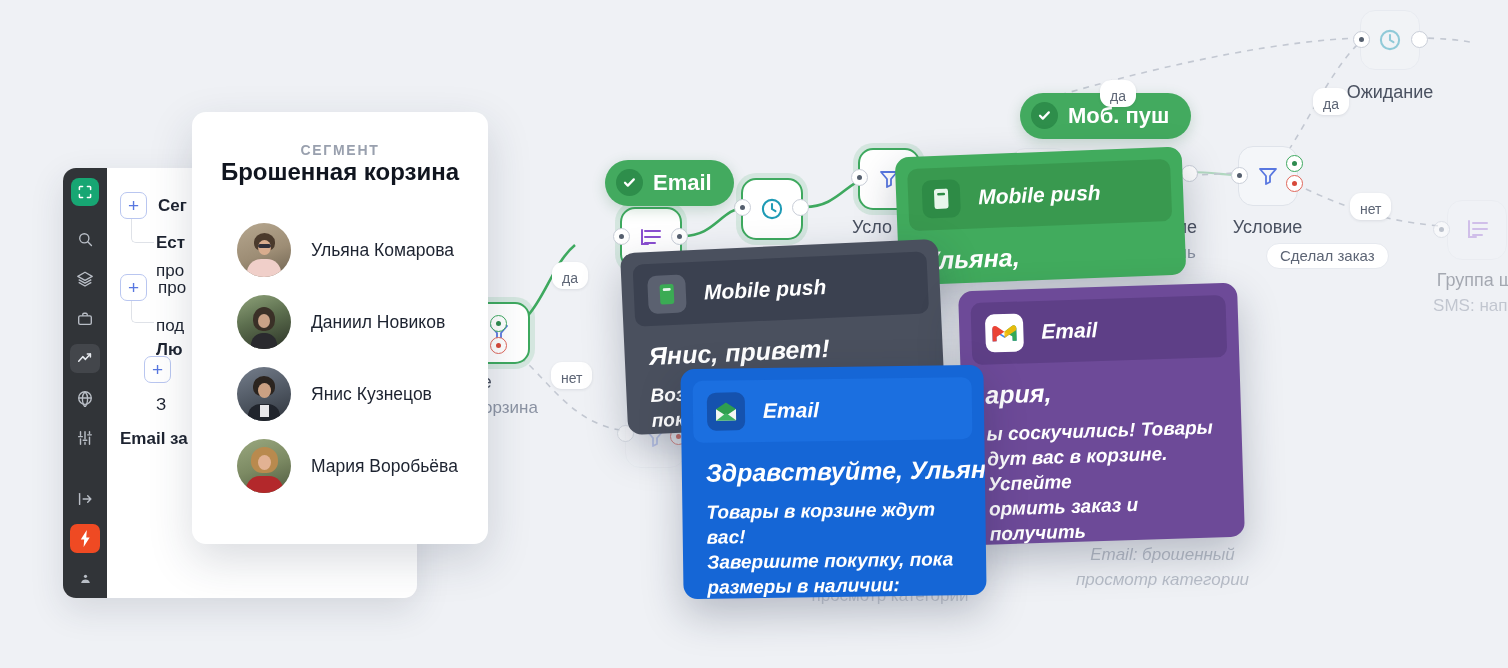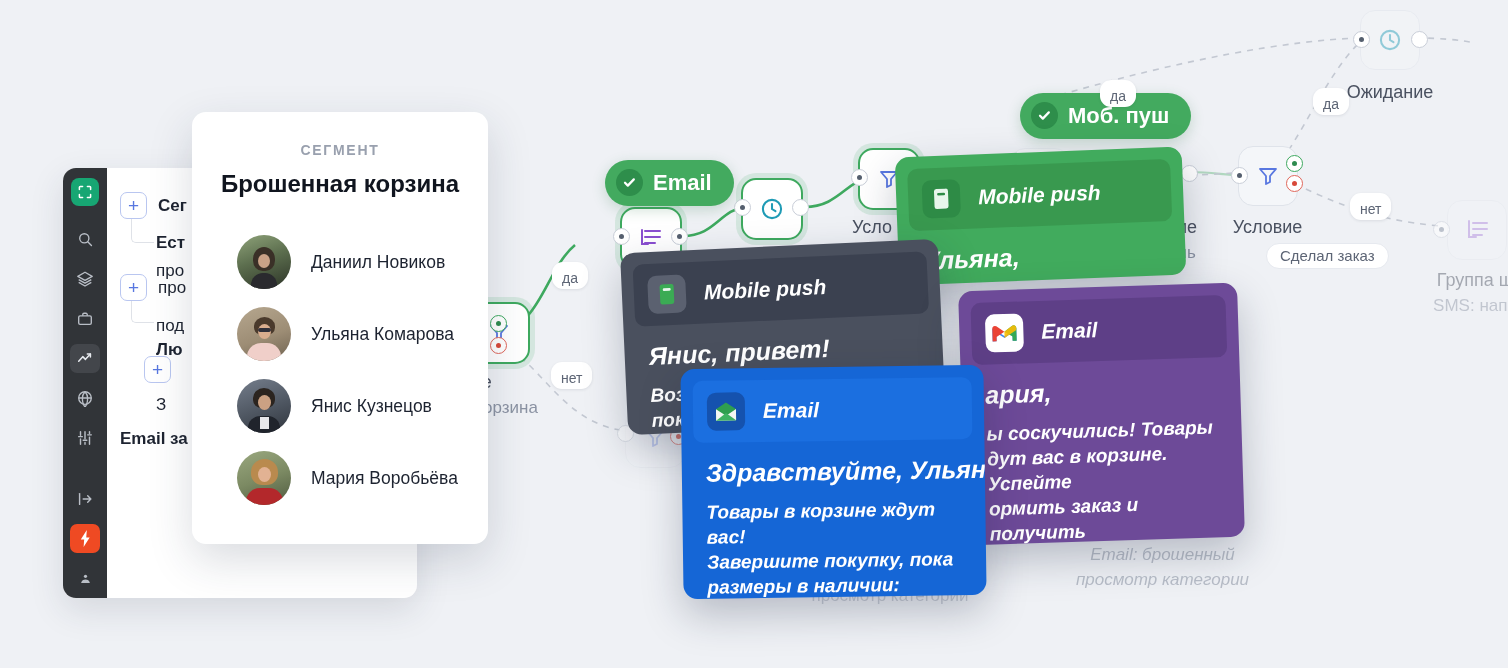--- a/index.html
+++ b/index.html
@@ -102,21 +102,21 @@
     position:absolute;left:192px;top:112px;width:296px;height:432px;
     background:#fff;border-radius:14px;
     box-shadow:0 16px 44px rgba(35,45,70,.17);
     padding:0;overflow:hidden;
   }
   .seg-kicker{
     text-align:center;font-size:14px;letter-spacing:1.7px;color:#99a0ae;
     font-weight:700;margin-top:30px;
   }
   .seg-title{
-    text-align:center;font-size:24px;font-weight:700;color:#10151f;margin-top:12px;
+    text-align:center;font-size:24px;font-weight:700;color:#10151f;
   }
   .seg-list{margin-top:28px;}
   .seg-item{display:flex;align-items:center;gap:20px;padding:0 0 0 45px;height:72px;}
   .avatar{
     width:54px;height:54px;border-radius:50%;flex:0 0 auto;overflow:hidden;position:relative;
   }
   .seg-name{font-size:17.5px;color:#1d2330;white-space:nowrap;}
 
   
   .msg{
@@ -439,39 +439,39 @@
       <div class="tree-row" style="left:13px;top:261px;">
         <span class="tree-txt b">Email за</span>
       </div>
     </div>
   </div>
 
   <div class="seg-card">
     <div class="seg-kicker">СЕГМЕНТ</div>
     <div class="seg-title">Брошенная корзина</div>
     <div class="seg-list">
+
+      <div class="seg-item">
+        <div class="avatar" style="background:linear-gradient(160deg,#b6a78f 0%,#9d8d75 55%,#6e6250 100%);">
+          <div style="position:absolute;left:17px;top:10px;width:21px;height:18px;border-radius:50% 50% 40% 40%;background:#4a3a2c;"></div>
+          <div style="position:absolute;left:21px;top:17px;width:13px;height:15px;border-radius:50%;background:#d9ad8e;"></div>
+          <div style="position:absolute;left:21px;top:21px;width:13px;height:4px;border-radius:2px;background:#30303a;"></div>
+          <div style="position:absolute;left:10px;top:36px;width:34px;height:20px;border-radius:14px 14px 0 0;background:#f0cfc9;"></div>
+        </div>
+        <div class="seg-name">Ульяна Комарова</div>
+      </div>
 
       <div class="seg-item">
         <div class="avatar" style="background:linear-gradient(160deg,#8fa37a 0%,#5c6e4e 45%,#2c3327 100%);">
           <div style="position:absolute;left:16px;top:12px;width:22px;height:24px;border-radius:50% 50% 44% 44%;background:#3a3027;"></div>
           <div style="position:absolute;left:21px;top:19px;width:12px;height:14px;border-radius:50%;background:#c9a municipality;"></div>
           <div style="position:absolute;left:21px;top:19px;width:12px;height:14px;border-radius:50%;background:#caa287;"></div>
           <div style="position:absolute;left:14px;top:38px;width:26px;height:18px;border-radius:12px 12px 0 0;background:#2a2a2e;"></div>
         </div>
         <div class="seg-name">Даниил Новиков</div>
-      </div>
-
-      <div class="seg-item">
-        <div class="avatar" style="background:linear-gradient(160deg,#b6a78f 0%,#9d8d75 55%,#6e6250 100%);">
-          <div style="position:absolute;left:17px;top:10px;width:21px;height:18px;border-radius:50% 50% 40% 40%;background:#4a3a2c;"></div>
-          <div style="position:absolute;left:21px;top:17px;width:13px;height:15px;border-radius:50%;background:#d9ad8e;"></div>
-          <div style="position:absolute;left:21px;top:21px;width:13px;height:4px;border-radius:2px;background:#30303a;"></div>
-          <div style="position:absolute;left:10px;top:36px;width:34px;height:20px;border-radius:14px 14px 0 0;background:#f0cfc9;"></div>
-        </div>
-        <div class="seg-name">Ульяна Комарова</div>
       </div>
 
       <div class="seg-item">
         <div class="avatar" style="background:linear-gradient(160deg,#757e8c 0%,#4e5661 55%,#30353d 100%);">
           <div style="position:absolute;left:16px;top:9px;width:22px;height:20px;border-radius:50% 50% 40% 40%;background:#2b241f;"></div>
           <div style="position:absolute;left:21px;top:16px;width:13px;height:15px;border-radius:50%;background:#cfa храм;"></div>
           <div style="position:absolute;left:21px;top:16px;width:13px;height:15px;border-radius:50%;background:#cba183;"></div>
           <div style="position:absolute;left:11px;top:37px;width:32px;height:19px;border-radius:12px 12px 0 0;background:#20242c;"></div>
           <div style="position:absolute;left:23px;top:38px;width:9px;height:12px;background:#e7e7ea;"></div>
         </div>

